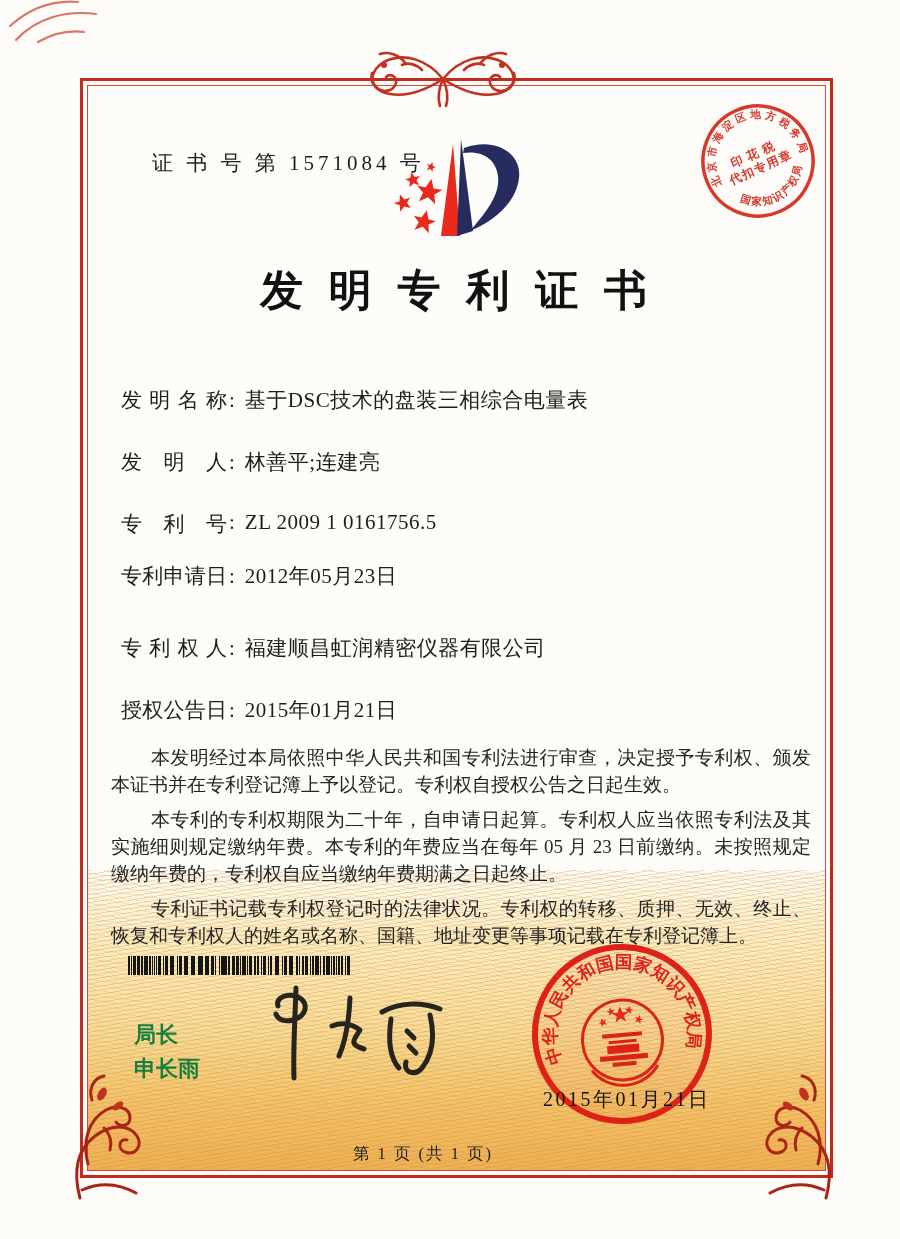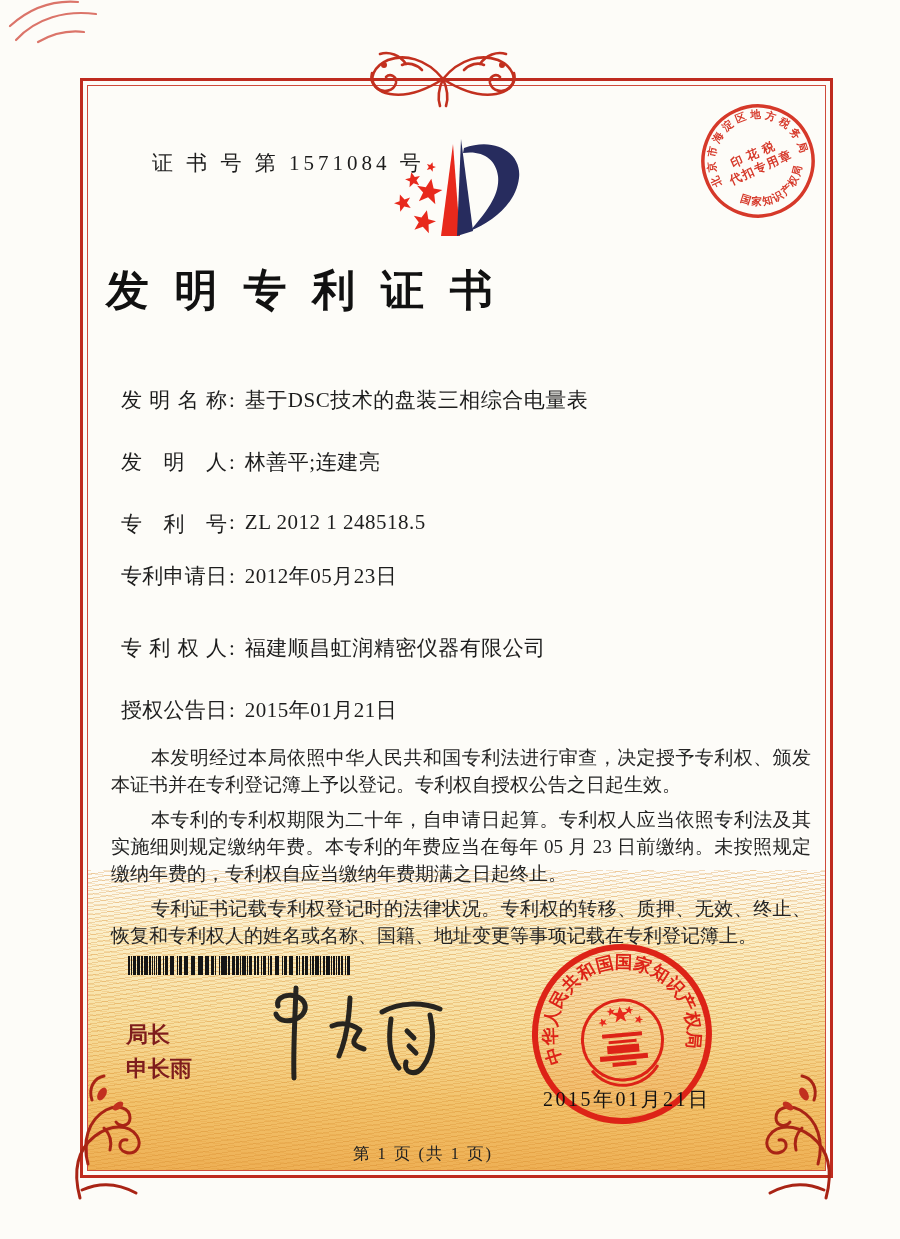--- a/index.html
+++ b/index.html
@@ -14,39 +14,39 @@
   .guilloche{position:absolute;left:0;right:0;bottom:0;height:300px;
     background:
       repeating-linear-gradient(171deg, rgba(214,138,44,.30) 0 1px, rgba(255,255,255,0) 1px 4px),
       repeating-linear-gradient(188deg, rgba(224,150,50,.22) 0 1px, rgba(255,255,255,0) 1px 5px),
       linear-gradient(to bottom, rgba(251,240,208,0) 0%, #fbeec6 22%, #f7dd9c 52%, #f2c26b 78%, #eeb055 100%);}
 
   .cert-no{position:absolute;left:152px;top:149px;font-size:21px;color:#1c1c1c;letter-spacing:4px;}
 
   .logo{position:absolute;left:390px;top:136px;}
 
-  .title{position:absolute;left:80px;top:262px;width:747px;text-align:left;
+  .title{position:absolute;left:80px;top:262px;width:747px;text-align:center;
     font-size:43px;font-weight:700;color:#111;letter-spacing:.6em;text-indent:.6em;font-family:Liberation Serif, serif;}
 
   .fields{position:absolute;left:121px;top:386px;width:640px;}
   .frow{position:absolute;left:0;height:30px;white-space:nowrap;font-size:21px;color:#1d1d1d;font-family:Liberation Serif, serif;}
   .frow .flabel{display:inline-block;width:106px;text-align:justify;text-align-last:justify;vertical-align:top;}
   .frow .fsep{display:inline-block;margin:0 10px 0 2px;}
   .frow .fvalue{letter-spacing:.5px;}
 
   .paras{position:absolute;left:103px;top:736px;width:716px;font-size:19px;line-height:27px;color:#242424;}
   .paras p{margin:8px;text-indent:2.1em;text-align:justify;}
 
   .barcode{position:absolute;left:128px;top:956px;width:224px;height:19px;
     background:
       repeating-linear-gradient(90deg,#151515 0 2px,rgba(0,0,0,0) 2px 3px,#151515 3px 4px,rgba(0,0,0,0) 4px 7px,#151515 7px 8px,rgba(0,0,0,0) 8px 9px,#151515 9px 12px,rgba(0,0,0,0) 12px 14px,#151515 14px 15px,rgba(0,0,0,0) 15px 16px,#151515 16px 18px,rgba(0,0,0,0) 18px 21px),
       repeating-linear-gradient(90deg,#151515 0 1px,rgba(0,0,0,0) 1px 5px,#151515 5px 7px,rgba(0,0,0,0) 7px 13px);}
 
-  .signer{position:absolute;left:126px;top:1018px;font-family:"Liberation Sans","DejaVu Sans",sans-serif;
-    font-size:22px;font-weight:600;color:#7f1d1d;line-height:34px;}
+  .signer{position:absolute;left:134px;top:1018px;font-family:"Liberation Sans","DejaVu Sans",sans-serif;
+    font-size:22px;font-weight:600;color:#15803d;line-height:34px;}
 
   .signature{position:absolute;left:250px;top:978px;}
 
   .seal{position:absolute;left:527px;top:937px;transform:rotate(-5deg);}
   .seal-date{position:absolute;left:543px;top:1086px;width:180px;font-size:20px;color:#111;letter-spacing:2.5px;white-space:nowrap;}
 
   .footer{position:absolute;left:303px;top:1143px;width:240px;text-align:center;font-size:16.5px;color:#222;letter-spacing:2px;}
 
   .tax-stamp{position:absolute;left:693px;top:96px;transform:rotate(-24deg);}
 
@@ -134,21 +134,21 @@
   <div class="title">发明专利证书</div>
 
   <div class="fields">
     <div class="frow" style="top:0">
       <span class="flabel">发明名称</span><span class="fsep">:</span><span class="fvalue">基于DSC技术的盘装三相综合电量表</span>
     </div>
     <div class="frow" style="top:62px">
       <span class="flabel">发明人</span><span class="fsep">:</span><span class="fvalue">林善平;连建亮</span>
     </div>
     <div class="frow" style="top:124px">
-      <span class="flabel">专利号</span><span class="fsep">:</span><span class="fvalue">ZL 2012 1 248518.5</span>
+      <span class="flabel">专利号</span><span class="fsep">:</span><span class="fvalue">ZL 2009 1 0161756.5</span>
     </div>
     <div class="frow" style="top:176px">
       <span class="flabel">专利申请日</span><span class="fsep">:</span><span class="fvalue">2012年05月23日</span>
     </div>
     <div class="frow" style="top:248px">
       <span class="flabel">专利权人</span><span class="fsep">:</span><span class="fvalue">福建顺昌虹润精密仪器有限公司</span>
     </div>
     <div class="frow" style="top:310px">
       <span class="flabel">授权公告日</span><span class="fsep">:</span><span class="fvalue">2015年01月21日</span>
     </div>

